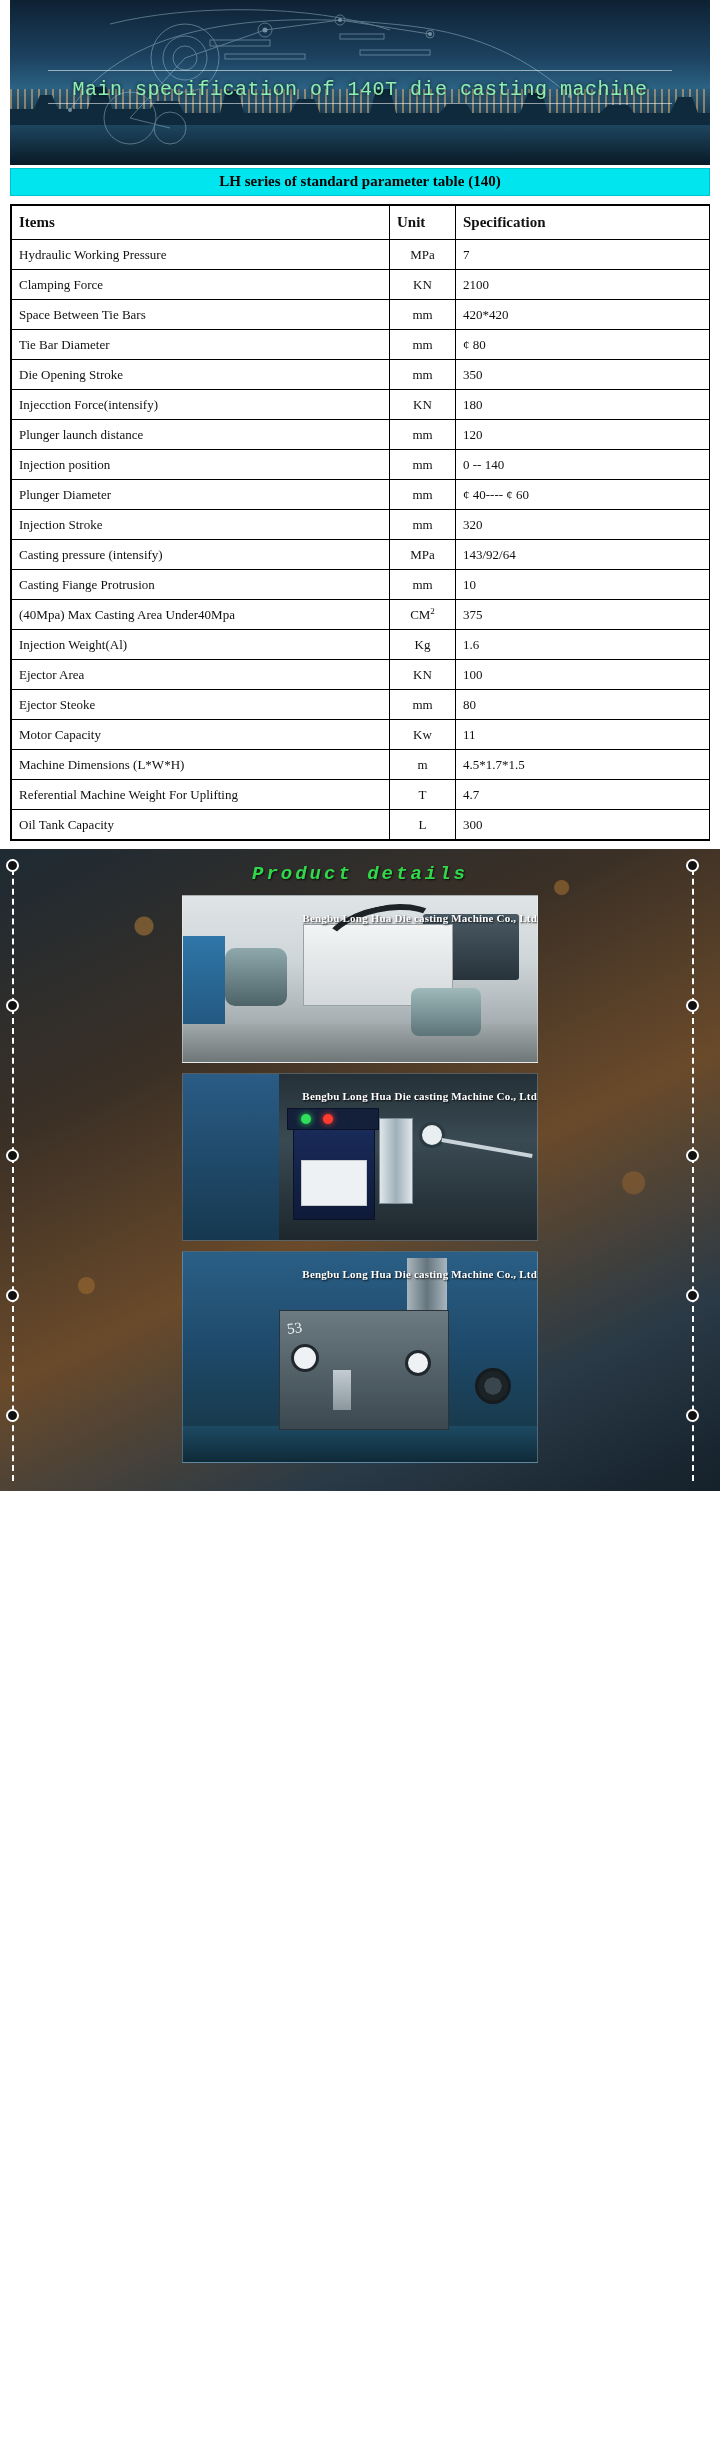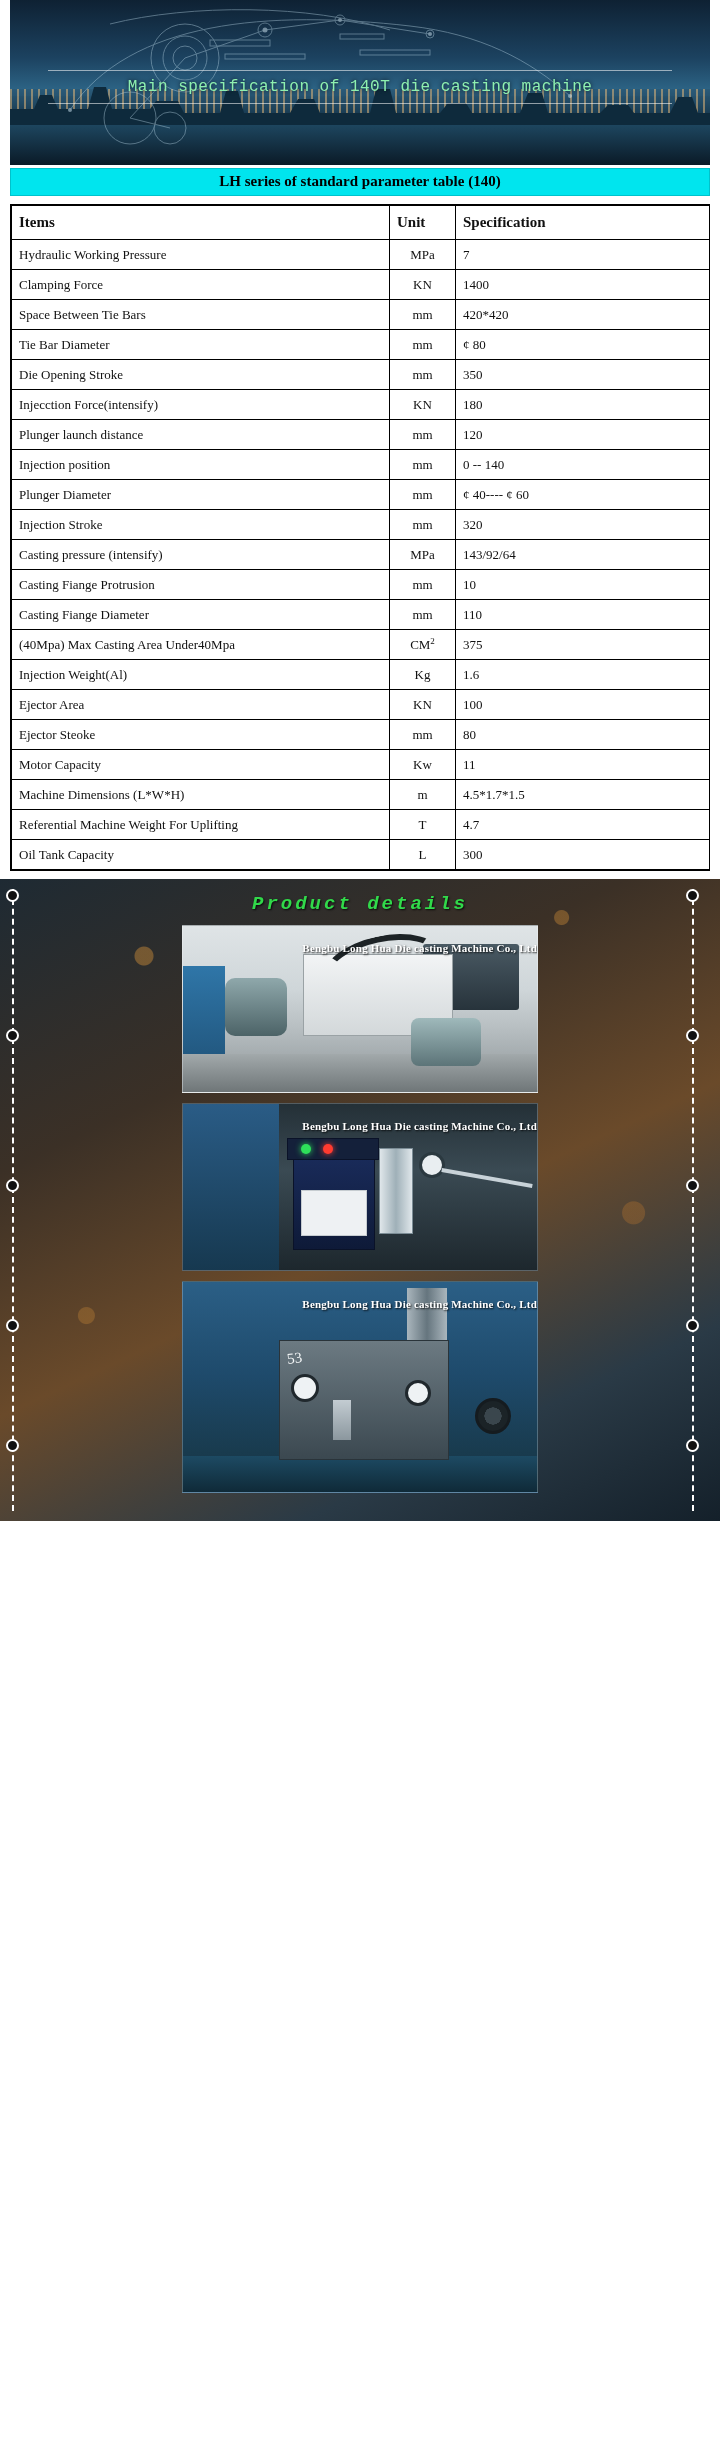--- a/index.html
+++ b/index.html
@@ -73,21 +73,21 @@
     opacity: .55;
   }
   .hero-title {
     position: absolute;
     left: 0;
     right: 0;
     top: 78px;
     text-align: center;
     color: #8ef0b0;
     font-family: "Liberation Mono", monospace;
-    font-size: 16px;
+    font-size: 20px;
     letter-spacing: 0.5px;
     text-shadow: 0 0 4px rgba(0,0,0,.85);
     white-space: nowrap;
   }
   .hero-title-rule {
     position: absolute;
     top: 70px;
     height: 34px;
     border-top: 1px solid rgba(255,255,255,.55);
     border-bottom: 1px solid rgba(255,255,255,.55);
@@ -400,21 +400,21 @@
       </thead>
       <tbody id="spec-body">
           <tr>
             <td>Hydraulic Working Pressure</td>
             <td class="unit">MPa</td>
             <td>7</td>
           </tr>
           <tr>
             <td>Clamping Force</td>
             <td class="unit">KN</td>
-            <td>1400</td>
+            <td>2100</td>
           </tr>
           <tr>
             <td>Space Between Tie Bars</td>
             <td class="unit">mm</td>
             <td>420*420</td>
           </tr>
           <tr>
             <td>Tie Bar Diameter</td>
             <td class="unit">mm</td>
             <td>¢ 80</td>
@@ -451,25 +451,20 @@
           </tr>
           <tr>
             <td>Casting pressure (intensify)</td>
             <td class="unit">MPa</td>
             <td>143/92/64</td>
           </tr>
           <tr>
             <td>Casting Fiange Protrusion</td>
             <td class="unit">mm</td>
             <td>10</td>
-          </tr>
-          <tr>
-            <td>Casting Fiange Diameter</td>
-            <td class="unit">mm</td>
-            <td>110</td>
           </tr>
           <tr>
             <td>(40Mpa) Max Casting Area Under40Mpa</td>
             <td class="unit">CM<span class="sup">2</span></td>
             <td>375</td>
           </tr>
           <tr>
             <td>Injection Weight(Al)</td>
             <td class="unit">Kg</td>
             <td>1.6</td>

